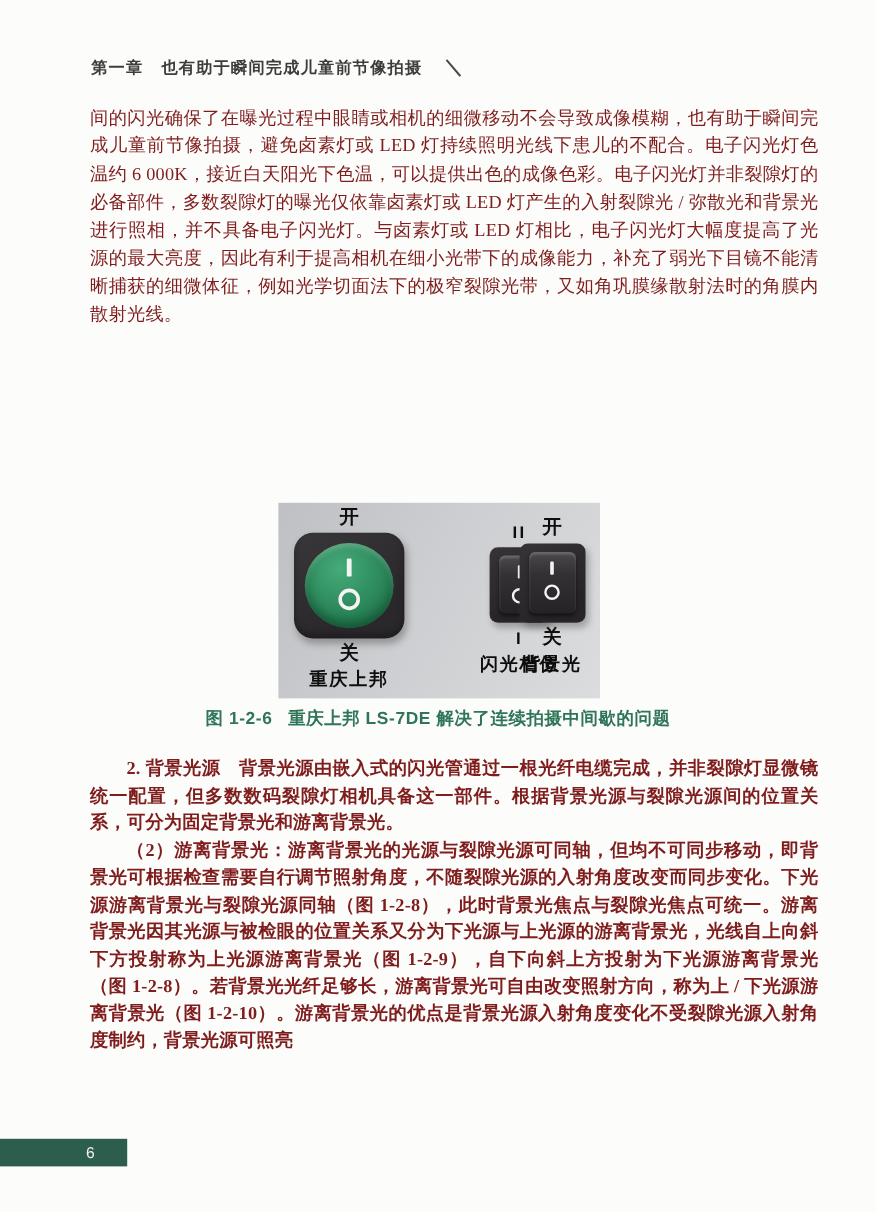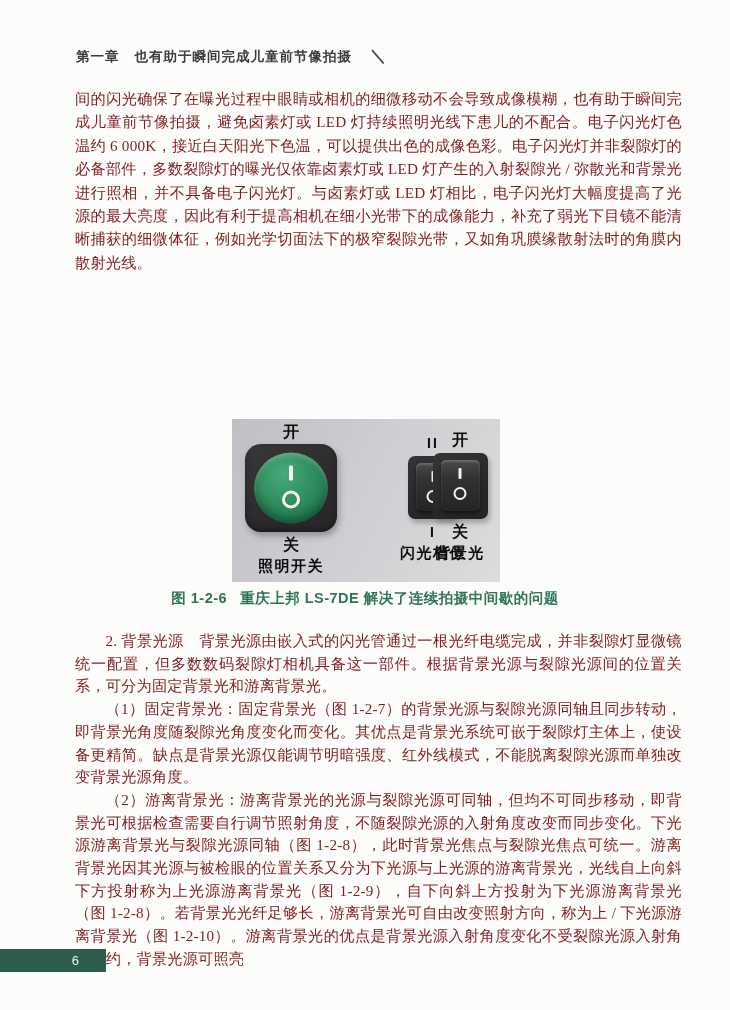--- a/index.html
+++ b/index.html
@@ -19,21 +19,21 @@
   .chapter-header .chapter { margin-right:15px; }
   .chapter-header .mark { margin-left:18px; font-size:16px; font-weight:bold; color:#4a4a4a; }
 
   
   .text-block {
     position:absolute; left:62px; width:607px;
     font-size:15.2px; line-height:23.4px; letter-spacing:0.2px;
     text-align:justify; color:#7f1d1d;margin-left:13px;
   }
   #block1 { top:87px; }
-  #block2 { top:630px; line-height:22.7px; }
+  #block2 { top:630px; line-height:22.7px;font-weight:bold; }
   .text-block p { margin:0; }
   .text-block p.indent { text-indent:2em; }
 
   
   .photo {
     position:absolute; left:232px; top:419px; width:268px; height:163px;
     background:linear-gradient(118deg,#bfc0c4 0%,#cdced1 45%,#dbdcdd 100%);
     font-family:"Liberation Sans","DejaVu Sans",sans-serif;
   }
   .sw-col { position:absolute; text-align:center; font-weight:bold; color:#0d0d0d; }
@@ -117,21 +117,21 @@
 
     <div class="sw-col" style="left:8px; top:4px; width:102px;">
       <div class="lbl">开</div>
       <div class="big-switch">
         <div class="green-rocker">
           <div class="i-bar"></div>
           <div class="o-ring"></div>
         </div>
       </div>
       <div class="lbl">关</div>
-      <div class="sw-name">照明开关</div>
+      <div class="sw-name">重庆上邦</div>
     </div>
 
     <div class="sw-col" style="left:132px; top:15px; width:82px;margin-left:28px;">
       <div class="lbl lbl-bars">II</div>
       <div class="small-switch sw-mid">
         <div class="rocker">
           <div class="i-bar"></div>
           <div class="o-ring"></div>
         </div>
       </div>
@@ -152,21 +152,20 @@
     </div>
 
   </div>
 
   <div class="fig-caption">
     <span class="cap-label">图 1-2-6</span><span>重庆上邦 LS-7DE 解决了连续拍摄中间歇的问题</span>
   </div>
 
   <div class="text-block" id="block2">
     <p class="indent">2. 背景光源　背景光源由嵌入式的闪光管通过一根光纤电缆完成，并非裂隙灯显微镜统一配置，但多数数码裂隙灯相机具备这一部件。根据背景光源与裂隙光源间的位置关系，可分为固定背景光和游离背景光。</p>
-    <p class="indent">（1）固定背景光：固定背景光（图 1-2-7）的背景光源与裂隙光源同轴且同步转动，即背景光角度随裂隙光角度变化而变化。其优点是背景光系统可嵌于裂隙灯主体上，使设备更精简。缺点是背景光源仅能调节明暗强度、红外线模式，不能脱离裂隙光源而单独改变背景光源角度。</p>
     <p class="indent">（2）游离背景光：游离背景光的光源与裂隙光源可同轴，但均不可同步移动，即背景光可根据检查需要自行调节照射角度，不随裂隙光源的入射角度改变而同步变化。下光源游离背景光与裂隙光源同轴（图 1-2-8），此时背景光焦点与裂隙光焦点可统一。游离背景光因其光源与被检眼的位置关系又分为下光源与上光源的游离背景光，光线自上向斜下方投射称为上光源游离背景光（图 1-2-9），自下向斜上方投射为下光源游离背景光（图 1-2-8）。若背景光光纤足够长，游离背景光可自由改变照射方向，称为上 / 下光源游离背景光（图 1-2-10）。游离背景光的优点是背景光源入射角度变化不受裂隙光源入射角度制约，背景光源可照亮</p>
   </div>
 
   <div class="page-bar">
     <span>6</span>
   </div>
 
 </div>
 
 </body></html>

